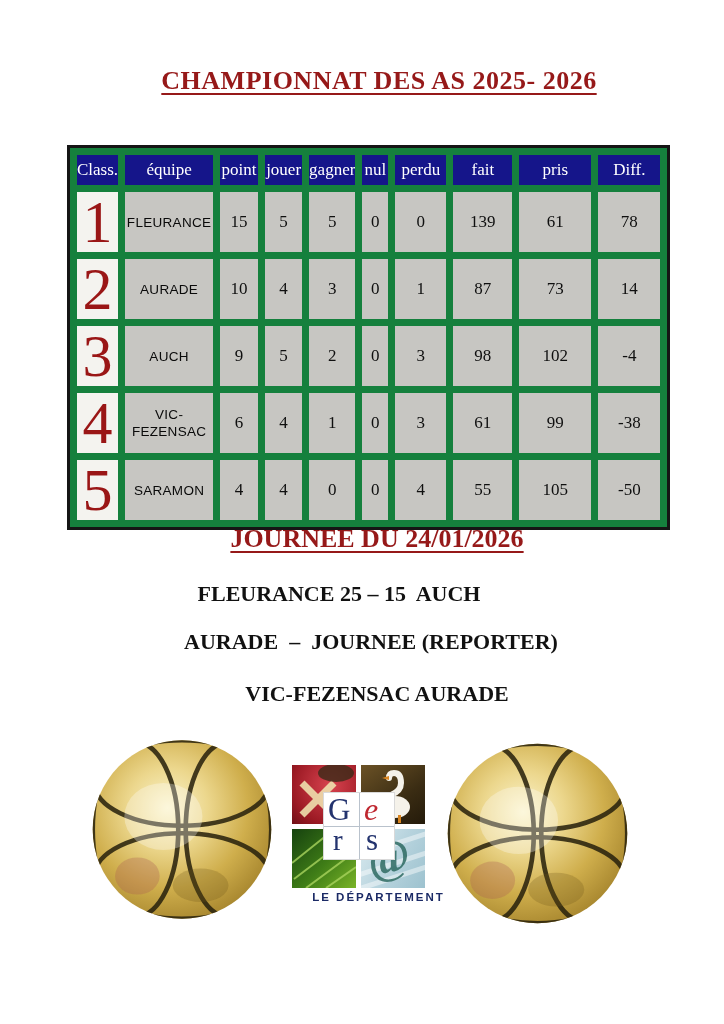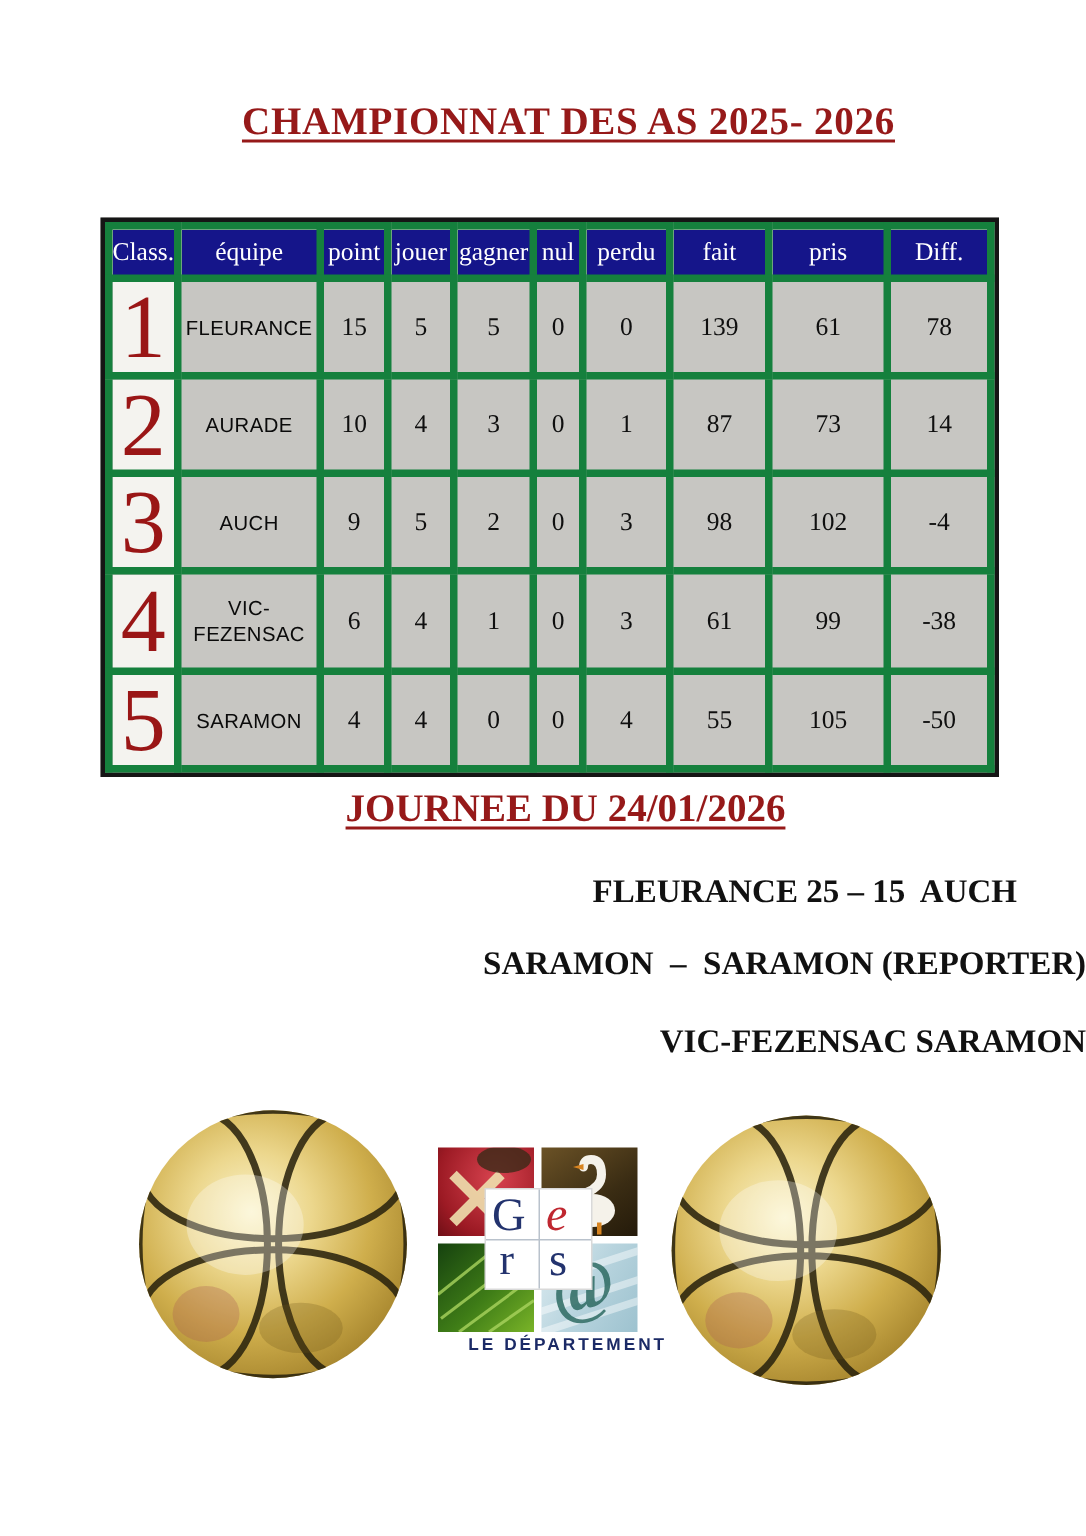--- a/index.html
+++ b/index.html
@@ -6,30 +6,30 @@
   .page{position:relative;width:724px;height:1024px;background:#ffffff;overflow:hidden;
         font-family:"Liberation Serif",serif;}
 
   
   .doc-title{position:absolute;top:66px;left:34px;right:0;text-align:center;
     font-size:26px;font-weight:bold;color:#961919;letter-spacing:0.5px;
     text-decoration:underline;text-decoration-thickness:2px;text-underline-offset:4px;}
   .journee-heading{position:absolute;top:524px;left:30px;right:0;text-align:center;
     font-size:26px;font-weight:bold;color:#961919;
     text-decoration:underline;text-decoration-thickness:2px;text-underline-offset:4px;}
-  .result-line{position:absolute;text-align:right;font-size:22px;font-weight:bold;
+  .result-line{position:absolute;text-align:center;font-size:22px;font-weight:bold;
     color:#111;white-space:pre;}
   .result-1{top:581px;left:0;right:46px;}
   .result-2{top:629px;left:18px;right:0;}
   .result-3{top:681px;left:30px;right:0;}
 
   
   .table-wrap{position:absolute;left:67px;top:145px;border:3px solid #151515;background:#c7c6c2;}
   table.standings{border-collapse:collapse;table-layout:fixed;}
-  table.standings th,table.standings td{border:5px solid #15803d;text-align:center;
+  table.standings th,table.standings td{border:7px solid #15803d;text-align:center;
     vertical-align:middle;padding:0;overflow:hidden;}
   table.standings th{background:#15158a;color:#ffffff;font-weight:normal;
     font-size:17px;height:30px;font-family:"Liberation Serif",serif;}
   td.rank-cell{background:#f4f3ef;color:#9a1616;font-size:60px;line-height:1;
     font-family:"Liberation Serif",serif;}
   td.team-cell{background:#c7c6c2;font-family:"Liberation Sans",sans-serif;
     font-weight:normal;font-size:13.5px;letter-spacing:0.3px;color:#0a0a0a;line-height:17px;}
   td.stat-cell{background:#c7c6c2;font-size:17px;color:#0f0f0f;}
   tr.row-h1{height:63px;} tr.row-h2{height:62px;} tr.row-h3{height:63px;}
   tr.row-h4{height:67px;} tr.row-h5{height:62px;}
@@ -161,22 +161,22 @@
           <td class="stat-cell">55</td>
           <td class="stat-cell">105</td>
           <td class="stat-cell">-50</td>
         </tr>
       </tbody>
     </table>
   </div>
 
   <div class="journee-heading">JOURNEE DU 24/01/2026</div>
   <div class="result-line result-1">FLEURANCE 25 – 15  AUCH</div>
-  <div class="result-line result-2">SARAMON  –  SARAMON (REPORTER)</div>
-  <div class="result-line result-3">VIC-FEZENSAC SARAMON</div>
+  <div class="result-line result-2">AURADE  –  JOURNEE (REPORTER)</div>
+  <div class="result-line result-3">VIC-FEZENSAC AURADE</div>
 
   <div class="ball ball-left">
     <svg width="186" height="189" viewBox="0 0 200 200">
       <defs>
         <radialGradient id="goldL" cx="42%" cy="38%" r="75%">
           <stop offset="0%" stop-color="#fbf4cd"></stop>
           <stop offset="30%" stop-color="#ecd78d"></stop>
           <stop offset="60%" stop-color="#cfae4c"></stop>
           <stop offset="85%" stop-color="#ab8a31"></stop>
           <stop offset="100%" stop-color="#876a21"></stop>

